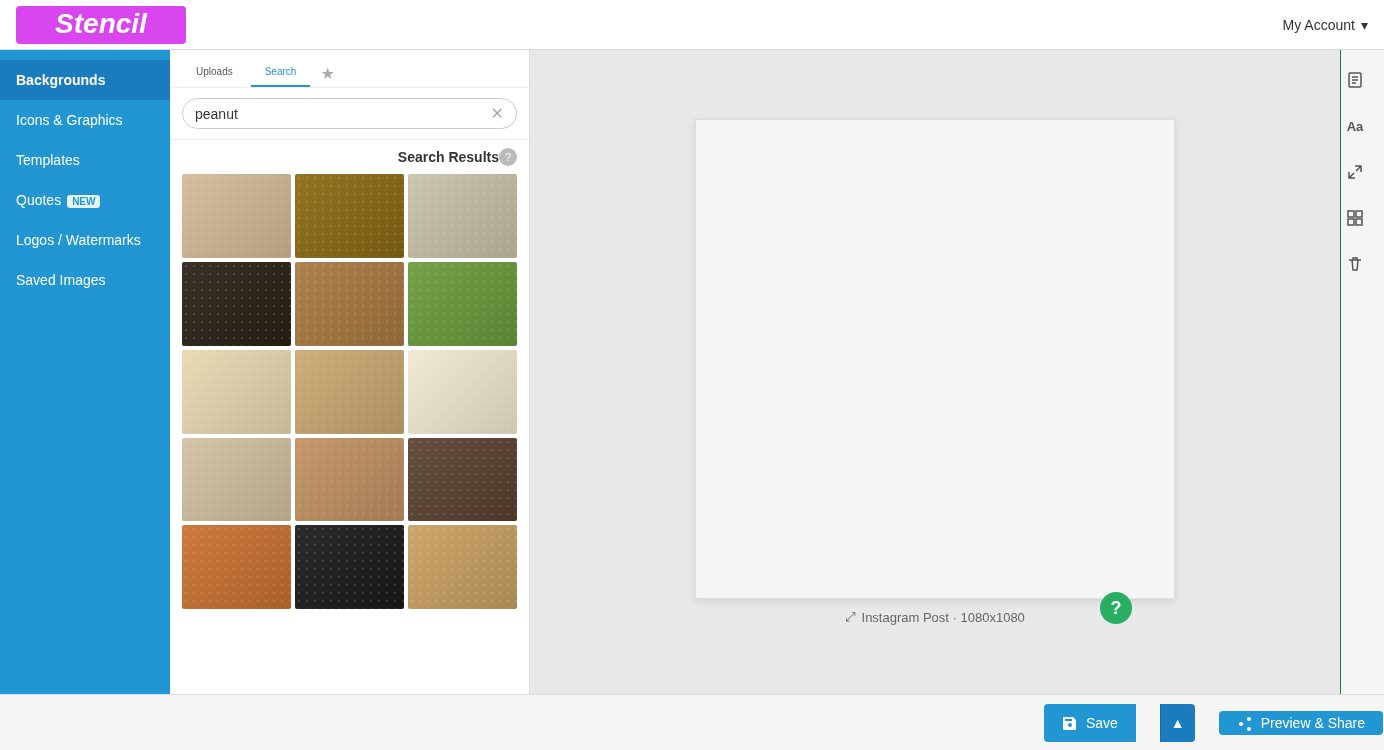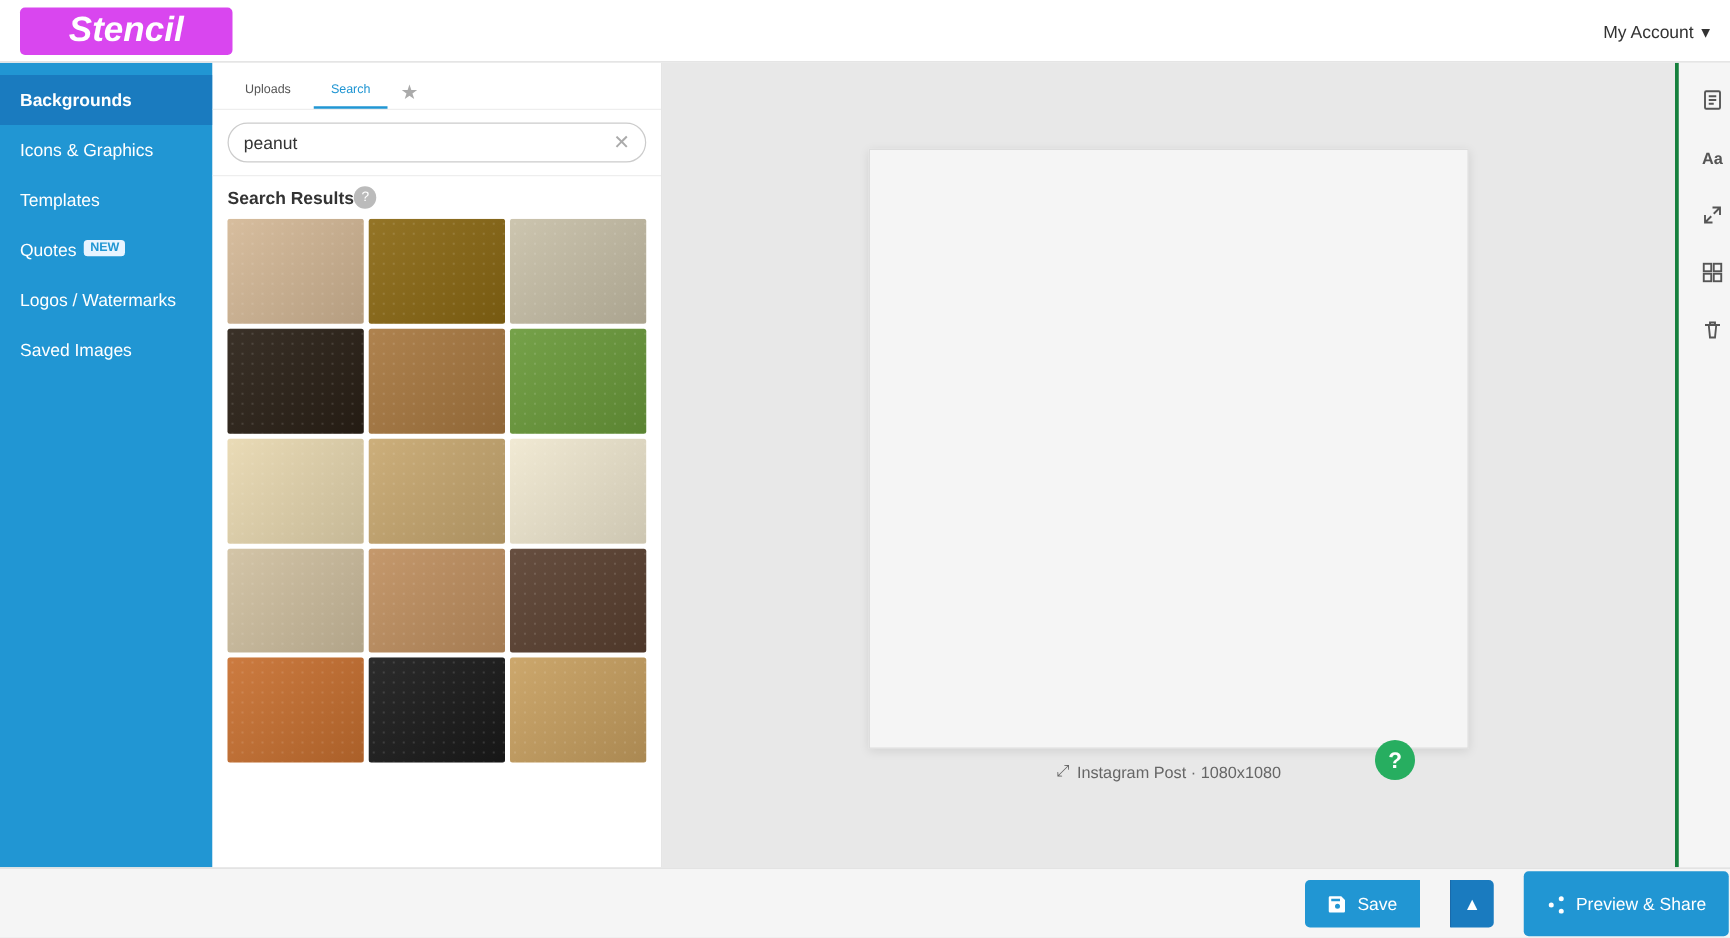--- a/index.html
+++ b/index.html
@@ -52,21 +52,21 @@
       flex-direction: column;
       padding-top: 10px;
       flex-shrink: 0;
     }
     .sidebar-item {
       padding: 12px 16px;
       color: #fff;
       font-size: 14px;
       cursor: pointer;
       display: flex;
-      align-items: flex-start;
+      align-items: flex-end;
       gap: 6px;
     }
     .sidebar-item.active {
       background: #1a7bbf;
       font-weight: 600;
     }
     .new-badge {
       background: #e8f4ff;
       color: #2196d3;
       font-size: 10px;
@@ -130,21 +130,21 @@
       color: #333;
     }
     .clear-btn {
       color: #aaa;
       cursor: pointer;
       font-size: 16px;
     }
     .results-header {
       display: flex;
       align-items: center;
-      justify-content: flex-start;
+      justify-content: flex-end;
       padding: 8px 12px;
     }
     .results-title {
       font-size: 14px;
       font-weight: 600;
       color: #333;
     }
     .help-icon {
       width: 18px;
       height: 18px;
@@ -224,24 +224,24 @@
       color: #666;
       display: flex;
       align-items: center;
       gap: 6px;
     }
 
     
     .right-toolbar {
       width: 44px;
       background: #f5f5f5;
-      border-left: 3px solid #15803d;
+      border-left: 1px solid #15803d;
       display: flex;
       flex-direction: column;
-      align-items: flex-end;
+      align-items: flex-start;
       padding-top: 16px;
       gap: 18px;
       flex-shrink: 0;
     }
     .toolbar-btn {
       width: 28px;
       height: 28px;
       display: flex;
       align-items: center;
       justify-content: center;
@@ -317,21 +317,21 @@
       display: flex;
       align-items: center;
       gap: 8px;
     }
     .btn-preview {
       background: #2196d3;
       color: #fff;
       border: none;
       border-radius: 4px;
       padding: 0 18px;
-      height: 52px;
+      height: 24px;
       font-size: 14px;
       font-weight: 500;
       cursor: pointer;
       display: flex;
       align-items: center;
       gap: 8px;
     }
 
     
     .image-grid-container::-webkit-scrollbar { width: 6px; }

